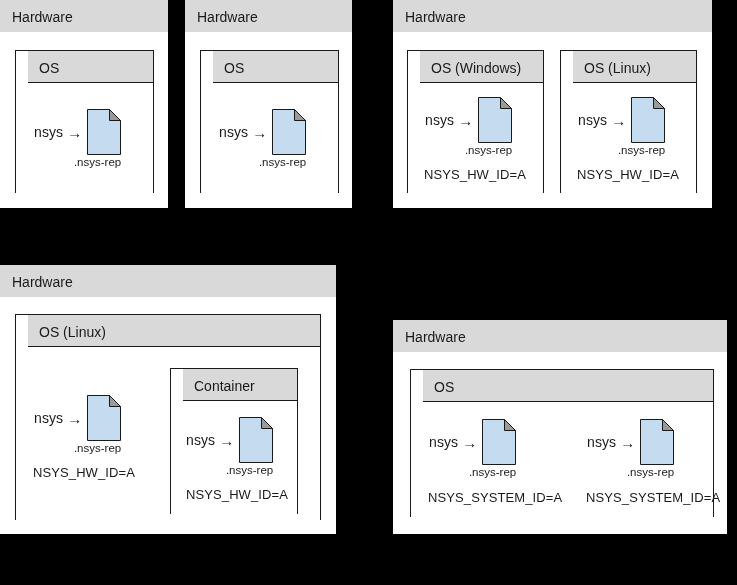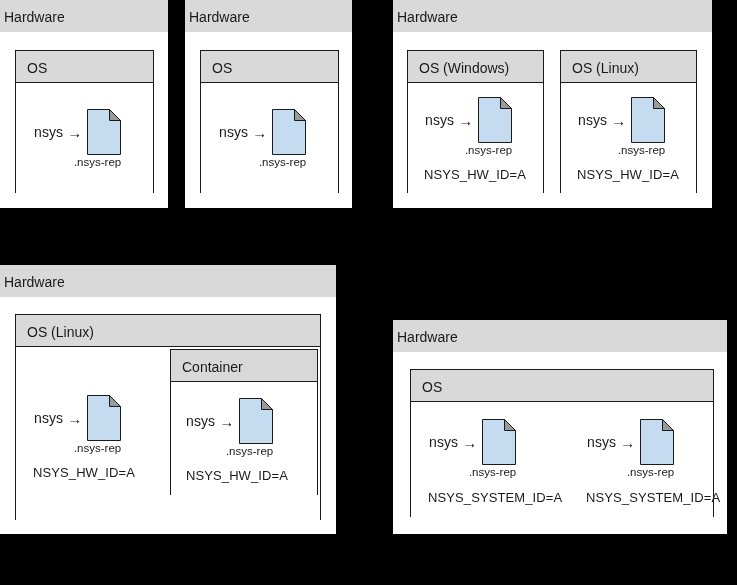--- a/index.html
+++ b/index.html
@@ -20,21 +20,21 @@
   .panel {
     position: absolute;
     background: #ffffff;
     box-sizing: border-box;
   }
   .panel-header {
     background: #d9d9d9;
     color: #1a1a1a;
     font-size: 14px;
     line-height: 1;
-    padding: 10px 0 0 4px;
+    padding: 10px 0 0 12px;
     box-sizing: border-box;
     height: 32px;
     width: 100%;
   }
   .panel-body {
     position: relative;
     width: 100%;
     background: #ffffff;
   }
 
@@ -46,20 +46,21 @@
   }
   .box-header {
     background: #d9d9d9;
     border-bottom: 1px solid #1a1a1a;
     color: #1a1a1a;
     font-size: 14px;
     line-height: 1;
     padding: 10px 0 0 11px;
     box-sizing: border-box;
     height: 32px;
+    margin-left: 12px;
   }
   .box-body {
     position: relative;
     box-sizing: border-box;
     background: #ffffff;
   }
 
   
   .nsys-unit {
     position: absolute;
@@ -215,21 +216,21 @@
               <svg class="doc-icon" viewBox="0 0 34 46" xmlns="http://www.w3.org/2000/svg">
                 <path d="M0.5 0.5 H22.5 L33.5 11.5 V45.5 H0.5 Z" fill="#c5dcf0" stroke="#1a1a1a" stroke-width="1"></path>
                 <path d="M22.5 0.5 L33.5 11.5 H22.5 Z" fill="#9a9a9a" stroke="#1a1a1a" stroke-width="1"></path>
               </svg>
             </span>
           </div>
           <div class="doc-caption">.nsys-rep</div>
         </div>
         <div class="env-var" style="left:17px; top:118px;">NSYS_HW_ID=A</div>
 
-        <div class="box" style="left:154px; top:2px; width:148px; height:146px;">
+        <div class="box" style="left:154px; top:21px; width:128px; height:146px;">
           <div class="box-header">Container</div>
           <div class="box-body" style="height:113px;">
             <div class="nsys-unit" style="left:15px; top:16px;">
               <div class="nsys-row">
                 <span class="nsys-label">nsys</span>
                 <span class="arrow-icon">→</span>
                 <span>
                   <svg class="doc-icon" viewBox="0 0 34 46" xmlns="http://www.w3.org/2000/svg">
                     <path d="M0.5 0.5 H22.5 L33.5 11.5 V45.5 H0.5 Z" fill="#c5dcf0" stroke="#1a1a1a" stroke-width="1"></path>
                     <path d="M22.5 0.5 L33.5 11.5 H22.5 Z" fill="#9a9a9a" stroke="#1a1a1a" stroke-width="1"></path>

